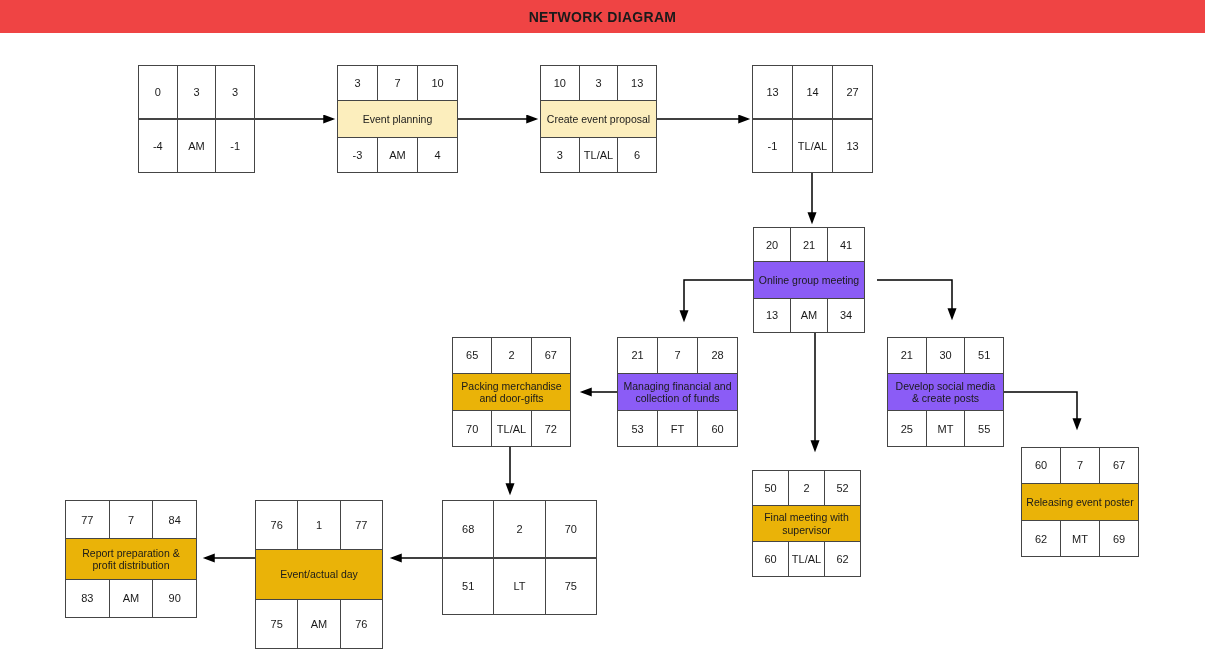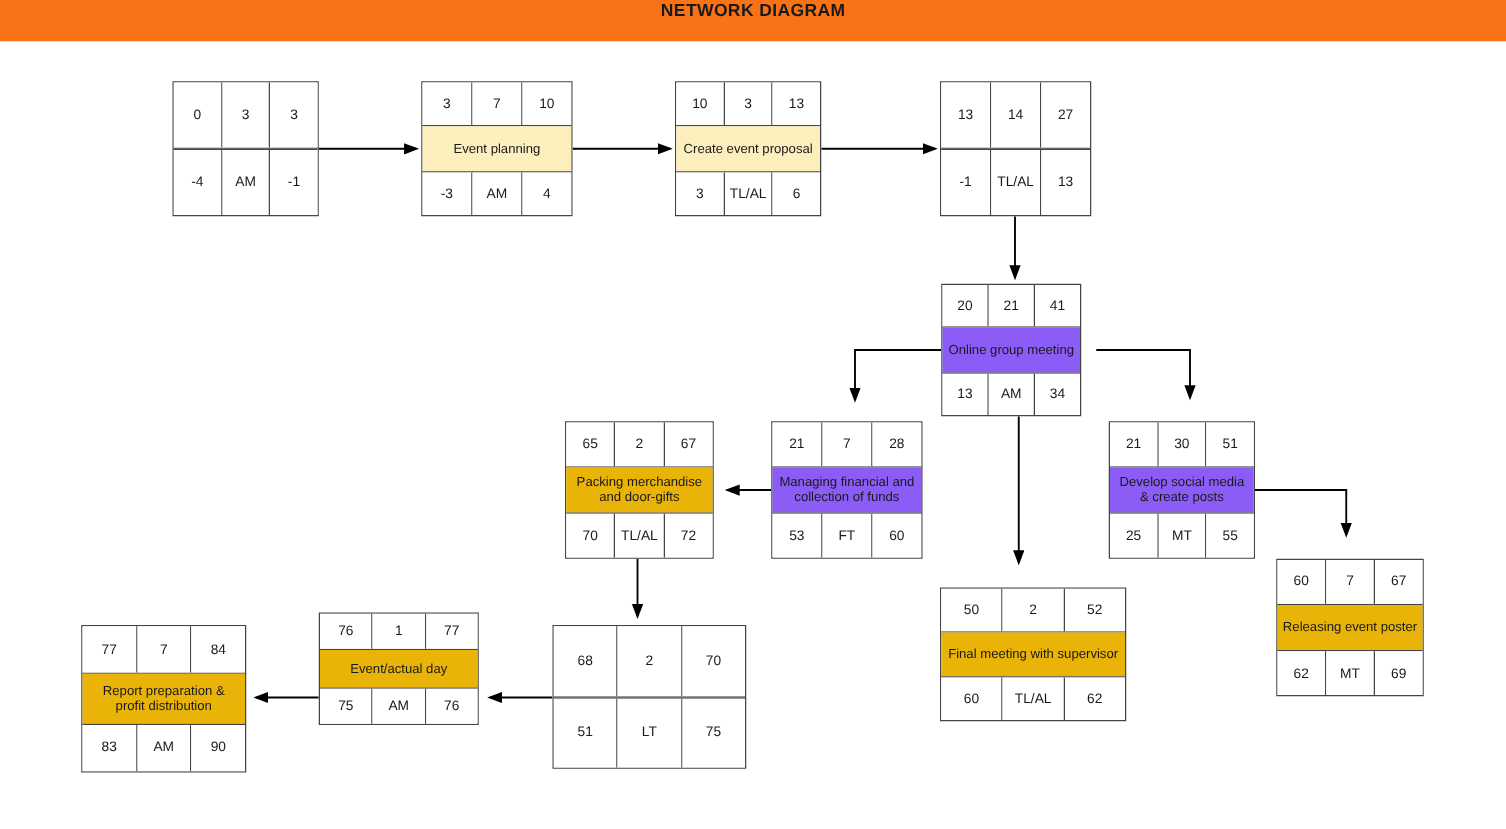--- a/index.html
+++ b/index.html
@@ -1,21 +1,21 @@
 <!DOCTYPE html>
 <html><head>
 <meta charset="utf-8">
 <style>
   html, body { margin: 0; padding: 0; background: #ffffff; }
   body { font-family: "Liberation Sans", "DejaVu Sans", sans-serif; }
   #canvas { position: relative; width: 1205px; height: 663px; background: #ffffff; overflow: hidden; }
 
   .banner {
     position: absolute; left: 0; top: 0; width: 1205px; height: 33px;
-    background: #f97316; display: flex; align-items: flex-start; justify-content: center;
+    background: #ef4444; display: flex; align-items: center; justify-content: center;
   }
   .banner h1 {
     margin: 0; font-size: 14px; font-weight: bold; color: #1a1a1a; letter-spacing: 0.3px;
   }
 
   .node {
     position: absolute; box-sizing: border-box;
     border: 1.4px solid #454545; background: #ffffff;
     display: flex; flex-direction: column;
     font-size: 11px; color: #1a1a1a;
@@ -186,21 +186,21 @@
       <div class="cell">67</div>
     </div>
     <div class="band">Releasing event poster</div>
     <div class="nrow bottom">
       <div class="cell">62</div>
       <div class="cell">MT</div>
       <div class="cell">69</div>
     </div>
   </div>
 
-  <div class="node blue" style="left:752px;top:470px;width:149px;height:107px">
+  <div class="node blue" style="left:752px;top:470px;width:109px;height:107px">
     <div class="nrow top">
       <div class="cell">50</div>
       <div class="cell">2</div>
       <div class="cell">52</div>
     </div>
     <div class="band">Final meeting with supervisor</div>
     <div class="nrow bottom">
       <div class="cell">60</div>
       <div class="cell">TL/AL</div>
       <div class="cell">62</div>
@@ -213,21 +213,21 @@
       <div class="cell">2</div>
       <div class="cell">70</div>
     </div>
     <div class="nrow bottom">
       <div class="cell">51</div>
       <div class="cell">LT</div>
       <div class="cell">75</div>
     </div>
   </div>
 
-  <div class="node blue" style="left:255px;top:490px;width:128px;height:90px">
+  <div class="node blue" style="left:255px;top:500px;width:128px;height:149px">
     <div class="nrow top">
       <div class="cell">76</div>
       <div class="cell">1</div>
       <div class="cell">77</div>
     </div>
     <div class="band">Event/actual day</div>
     <div class="nrow bottom">
       <div class="cell">75</div>
       <div class="cell">AM</div>
       <div class="cell">76</div>

